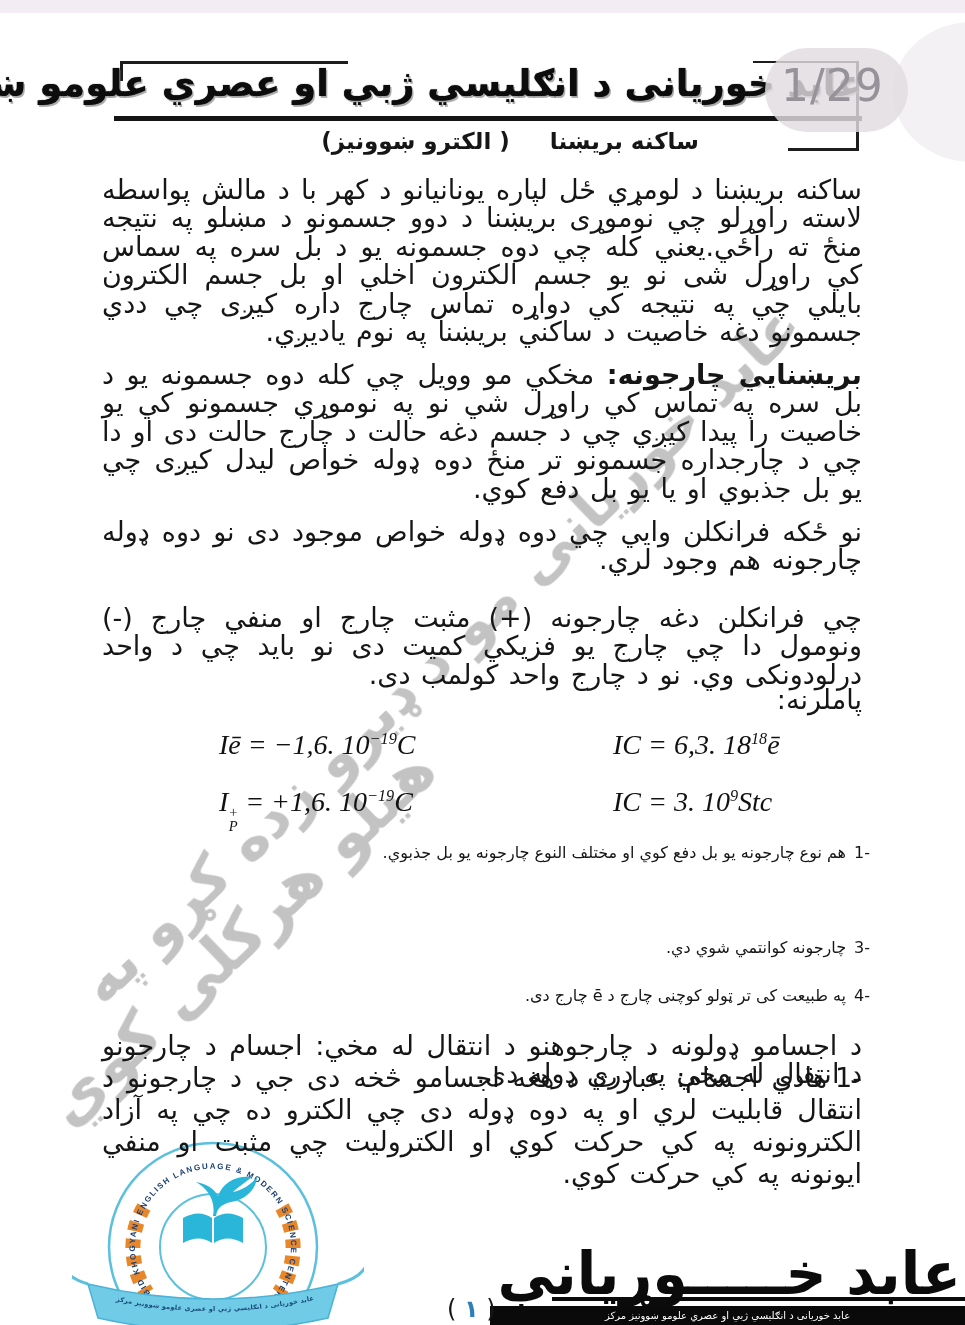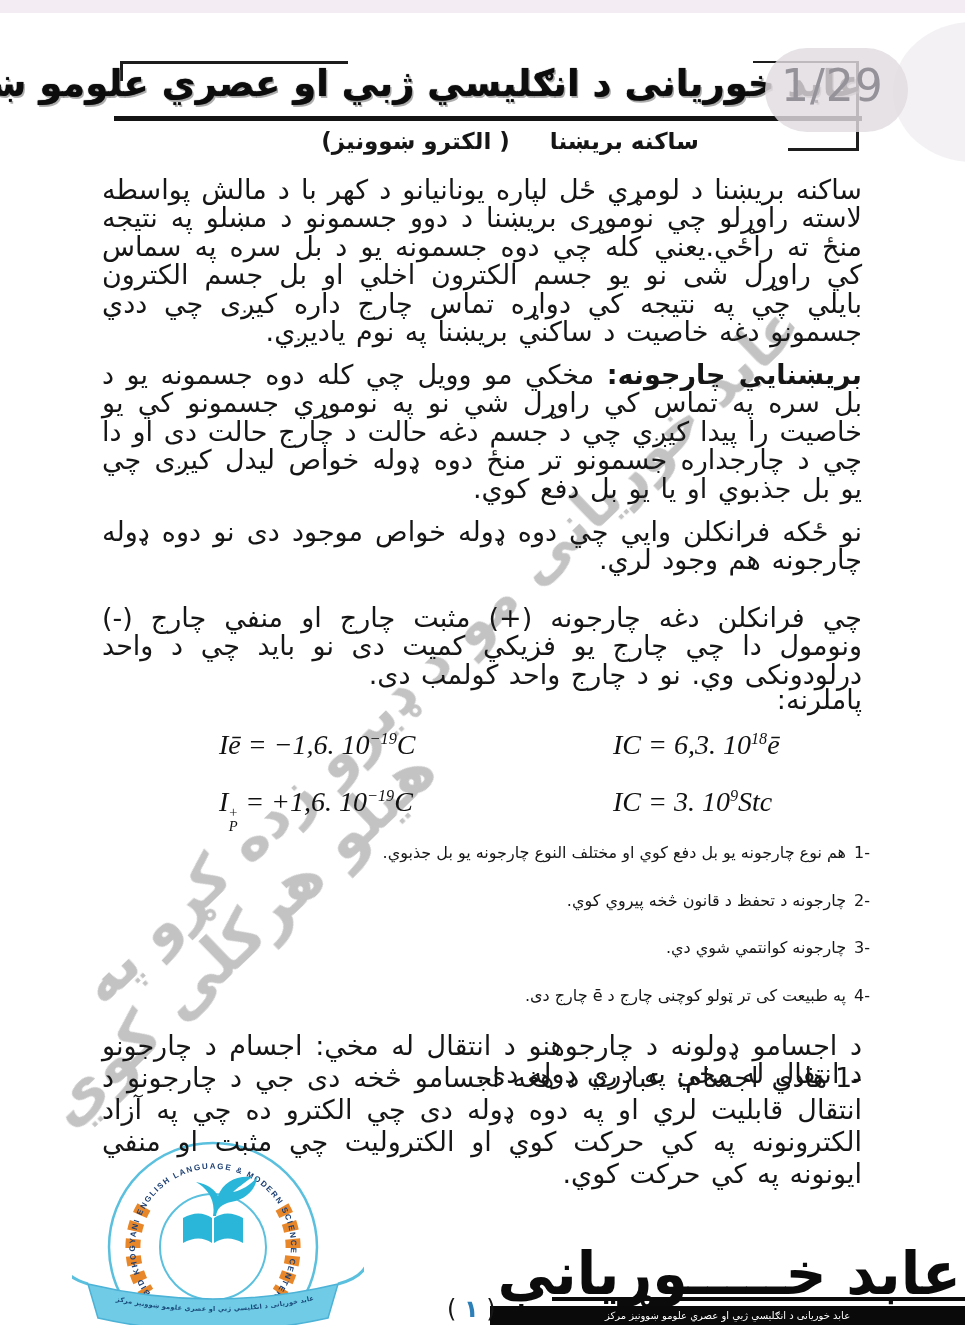--- a/index.html
+++ b/index.html
@@ -99,32 +99,31 @@
   <div class="abs para p2">
     <span class="lead">بریښنایي چارجونه:</span><span> مخکي مو وویل چي کله دوه جسمونه یو د بل سره په تماس کي راوړل شي نو په نوموړي جسمونو کي یو خاصیت را پیدا کیږي چي د جسم دغه حالت د چارج حالت دی او دا چي د چارجداره جسمونو تر منځ دوه ډوله خواص لیدل کیږی چي یو بل جذبوي او یا یو بل دفع کوي.</span>
   </div>
 
   <div class="abs para p3">نو ځکه فرانکلن وايي چي دوه ډوله خواص موجود دی نو دوه ډوله چارجونه هم وجود لري.</div>
   <div class="abs para p4">چي فرانکلن دغه چارجونه (+) مثبت چارج او منفي چارج (-) ونومول دا چي چارج یو فزیکي کمیت دی نو باید چي د واحد درلودونکی وي. نو د چارج واحد کولمب دی.</div>
   <div class="abs para note">پاملرنه:</div>
 
   <div class="abs frow r1">
     <span class="fl"><span>Iē</span><span> = −1,6. 10</span><sup class="fs">−19</sup><span>C</span></span>
-    <span class="fr"><span>IC</span><span> = 6,3. 10</span><sup class="fs">18</sup><span>ē</span></span>
+    <span class="fr"><span>IC</span><span> = 6,3. 18</span><sup class="fs">18</sup><span>ē</span></span>
   </div>
   <div class="abs frow r2">
     <span class="fl"><span>I</span><span class="ss">
           <span>+</span>
           <span>P</span>
         </span><span> = +1,6. 10</span><sup class="fs">−19</sup><span>C</span></span>
     <span class="fr"><span>IC</span><span> = 3. 10</span><sup class="fs">9</sup><span>Stc</span></span>
   </div>
 
   <div class="abs li l1"><span class="linum" dir="ltr">1-</span><span>هم نوع چارجونه یو بل دفع کوي او مختلف النوع چارجونه یو بل جذبوي.</span></div>
-  <div class="abs li l2"><span class="linum" dir="ltr">2-</span><span>چارجونه د تحفظ د قانون څخه پیروي کوي.</span></div>
   <div class="abs li l3"><span class="linum" dir="ltr">3-</span><span>چارجونه کوانتمي شوي دي.</span></div>
   <div class="abs li l4"><span class="linum" dir="ltr">4-</span><span>په طبیعت کی تر ټولو کوچنی چارج د ē چارج دی.</span></div>
 
   <div class="abs para p5">د اجسامو ډولونه د چارجوهنو د انتقال له مخي: اجسام د چارجونو د انتقال له مخي په دري ډوله دی.</div>
 
   <div class="abs para p6">
     <span class="linum" dir="ltr">1-</span><span>هادي اجسام: عبارت د هغه اجسامو څخه دی جي د چارجونو د انتقال قابلیت لري او په دوه ډوله دی چي الکترو ده چي په آزاد الکترونونه په کي حرکت کوي او الکترولیت چي مثبت او منفي ایونونه په کي حرکت کوي.</span>
   </div>
 
   <div class="abs logo-wrap">

